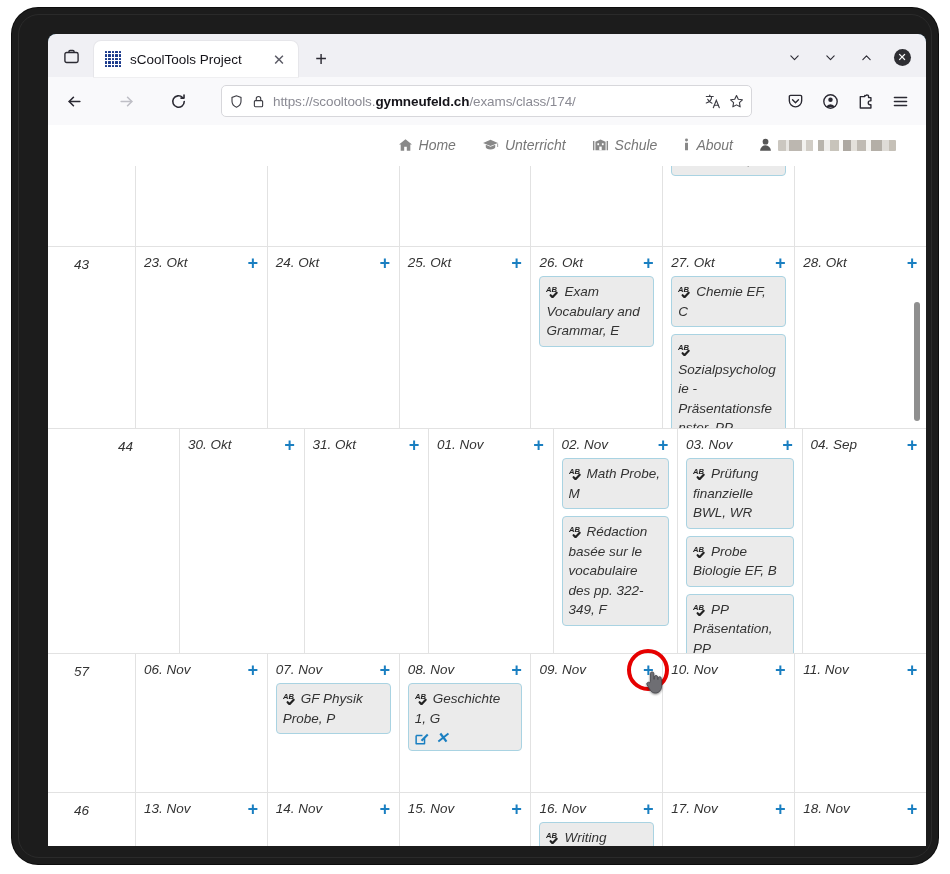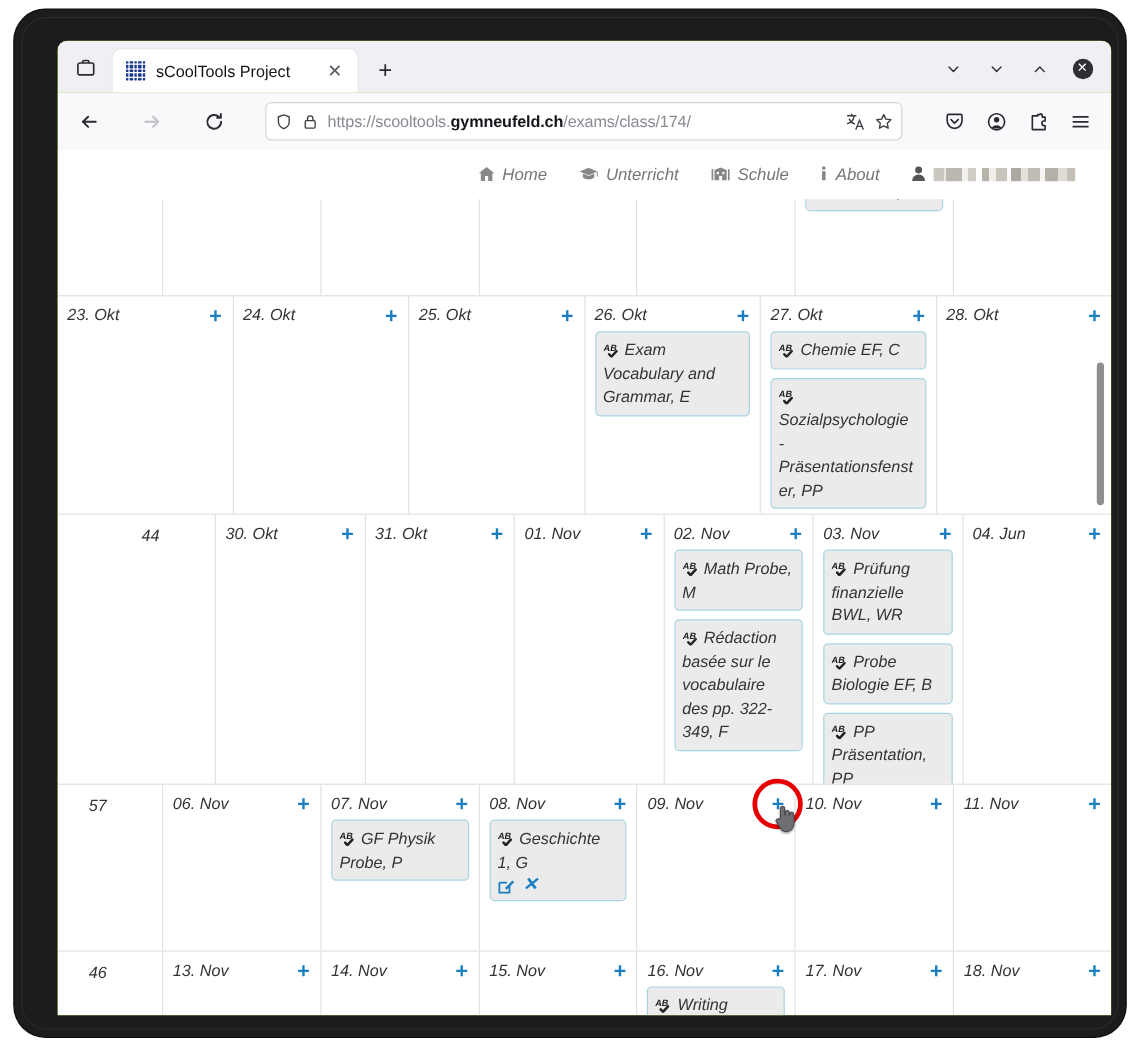--- a/index.html
+++ b/index.html
@@ -27,21 +27,21 @@
   #device-frame::after{
     content:""; position:absolute; left:6px; top:6px; right:6px; bottom:6px;
     border-radius:21px; border:1px solid #2a2a2a; pointer-events:none;
   }
 
   
   #browser-window {
     position: absolute;
     left: 36px; top: 26px;
     width: 878px; height: 812px;
-    background: #84cc16;
+    background: #0c4a6e;
     overflow: hidden;
     border-top-left-radius: 8px;
     border-top-right-radius: 8px;
   }
 
   
   #tabstrip {
     position: relative;
     height: 43px;
     background: #f0f0f4;
@@ -490,20 +490,21 @@
               <div class="cal-cell day" style="overflow: hidden;"></div>
               <div class="cal-cell day" style="overflow: hidden;"></div>
               <div class="cal-cell day" style="overflow: hidden;"></div>
               <div class="cal-cell day" style="overflow: hidden;"></div>
               <div class="cal-cell day" style="overflow: hidden;">
                 <div class="exam-card" style="margin-top: -41px;"><span>Verifica di vocabolario, I</span></div>
               </div>
               <div class="cal-cell day" style="overflow: hidden;"></div>
             </div>
             <div class="cal-row" style="height: 182px;">
+              <div class="cal-cell weeknum">43</div>
               <div class="cal-cell day" style="overflow: hidden;">
                 <div class="day-head">
                   <span class="day-label">23. Okt</span>
                   <span class="add-btn">+</span>
                 </div>
               </div>
               <div class="cal-cell day" style="overflow: hidden;">
                 <div class="day-head">
                   <span class="day-label">24. Okt</span>
                   <span class="add-btn">+</span>
@@ -593,21 +594,21 @@
                     <text x="0" y="7.2" font-family="Liberation Sans, sans-serif" font-size="7.6" font-weight="700" fill="#222222">AB</text>
                     <path d="M4.6 10.2l1.9 2.1 4.2-4.6" fill="none" stroke="#222222" stroke-width="2.1" stroke-linecap="round" stroke-linejoin="round"></path>
                   </svg><span>Probe Biologie EF, B</span></div>
                 <div class="exam-card"><svg class="abicon" viewBox="0 0 15 13">
                     <text x="0" y="7.2" font-family="Liberation Sans, sans-serif" font-size="7.6" font-weight="700" fill="#222222">AB</text>
                     <path d="M4.6 10.2l1.9 2.1 4.2-4.6" fill="none" stroke="#222222" stroke-width="2.1" stroke-linecap="round" stroke-linejoin="round"></path>
                   </svg><span>PP Präsentation, PP</span></div>
               </div>
               <div class="cal-cell day" style="overflow: hidden;">
                 <div class="day-head">
-                  <span class="day-label">04. Jun</span>
+                  <span class="day-label">04. Sep</span>
                   <span class="add-btn">+</span>
                 </div>
               </div>
             </div>
             <div class="cal-row" style="height: 139px;">
               <div class="cal-cell weeknum">57</div>
               <div class="cal-cell day" style="overflow: hidden;">
                 <div class="day-head">
                   <span class="day-label">06. Nov</span>
                   <span class="add-btn">+</span>

